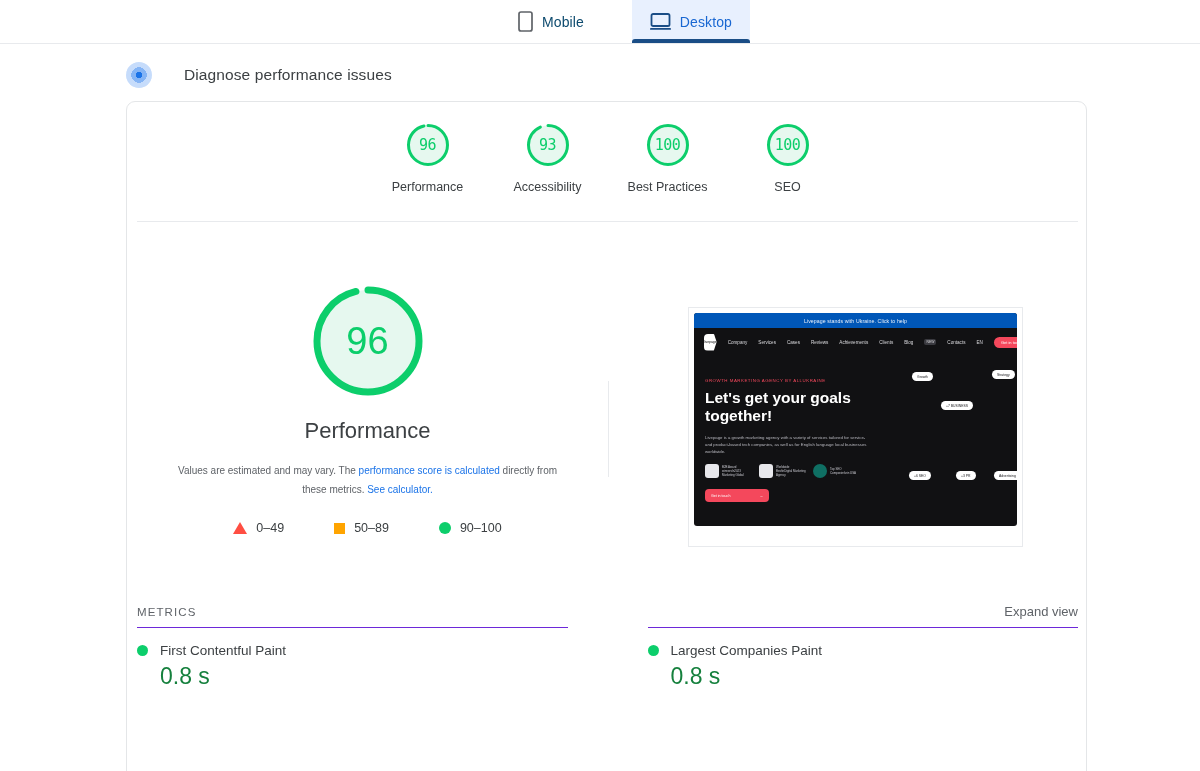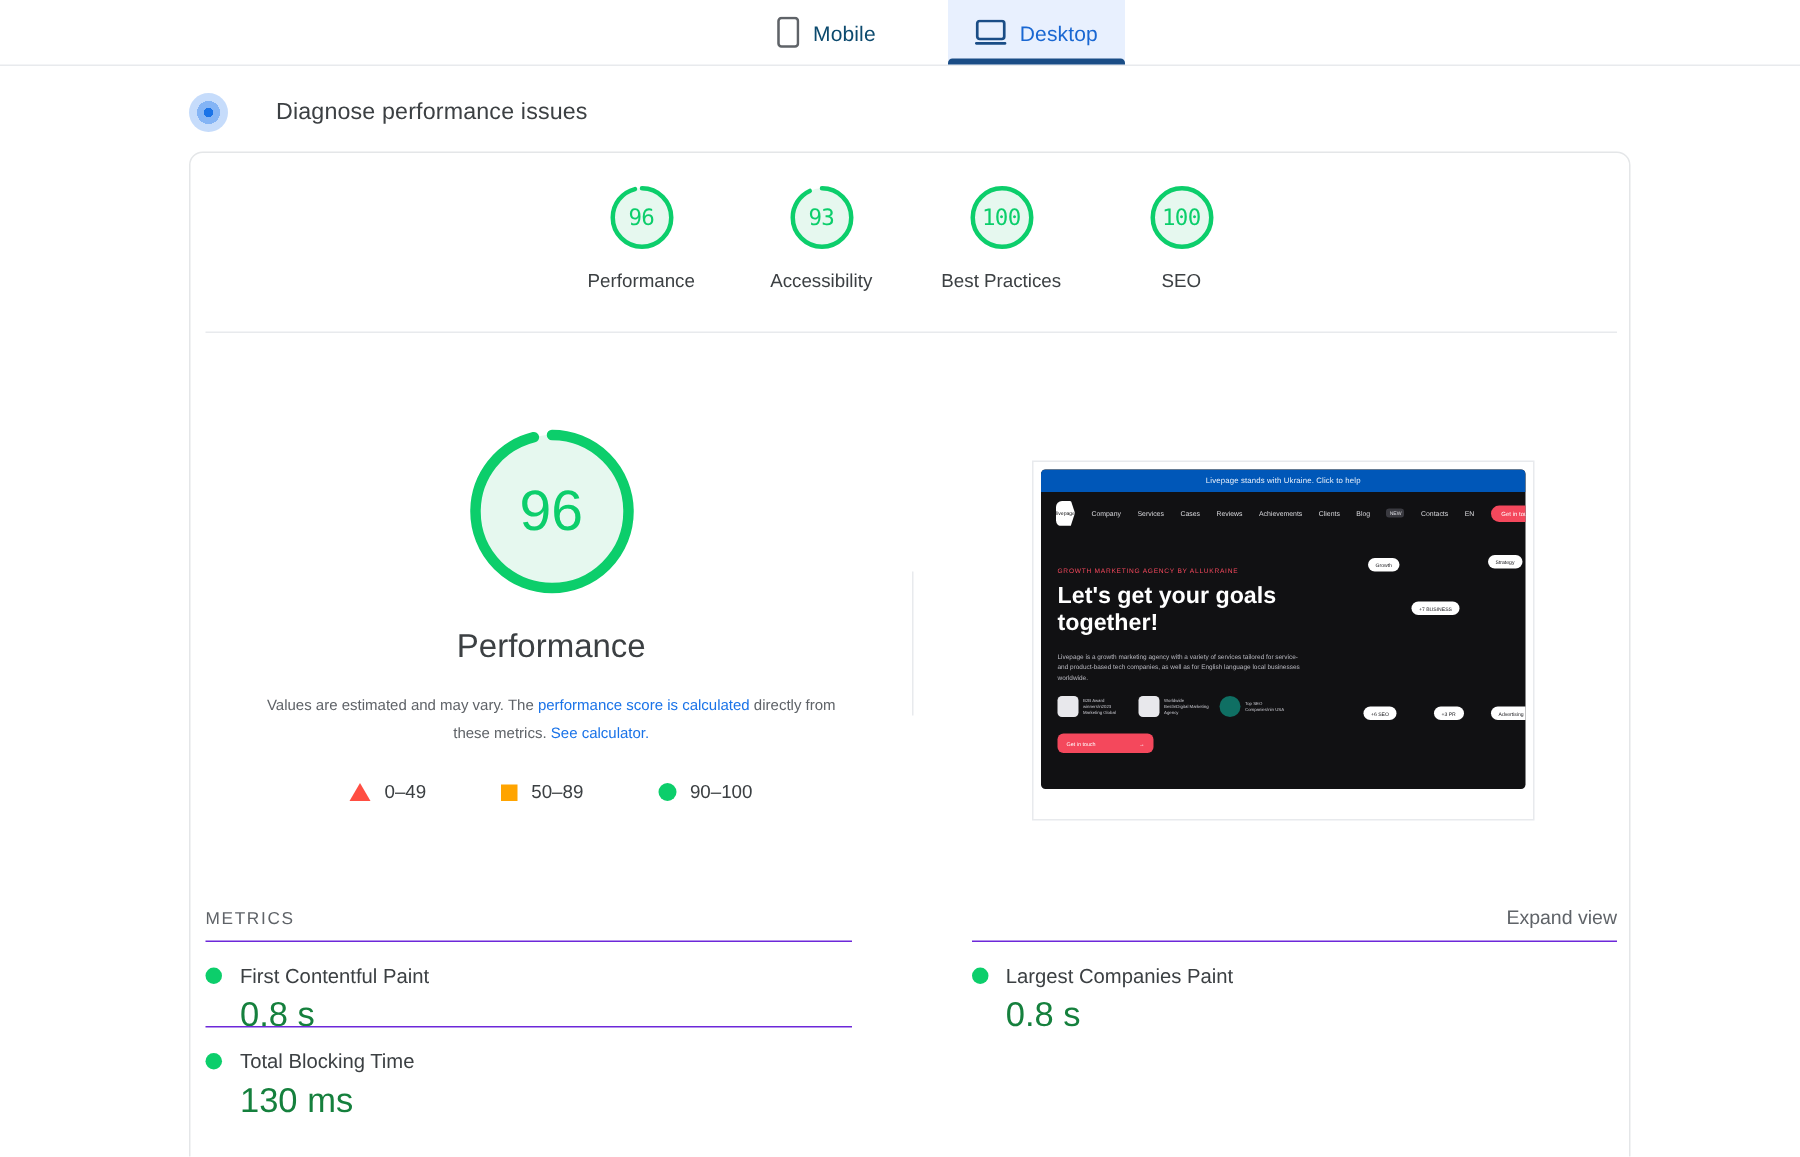--- a/index.html
+++ b/index.html
@@ -602,24 +602,17 @@
     </div>
 
     <div class="metric">
       <div class="metric-head">
         <span class="metric-dot"></span>
         <span class="metric-name">Largest Companies Paint</span>
       </div>
       <div class="metric-value">0.8 s</div>
     </div>
 
-    <div class="metric">
-      <div class="metric-head">
-        <span class="metric-dot"></span>
-        <span class="metric-name">Total Blocking Time</span>
-      </div>
-      <div class="metric-value">130 ms</div>
-    </div>
 
 
   </div>
 
 </div>
 
 </body></html>

